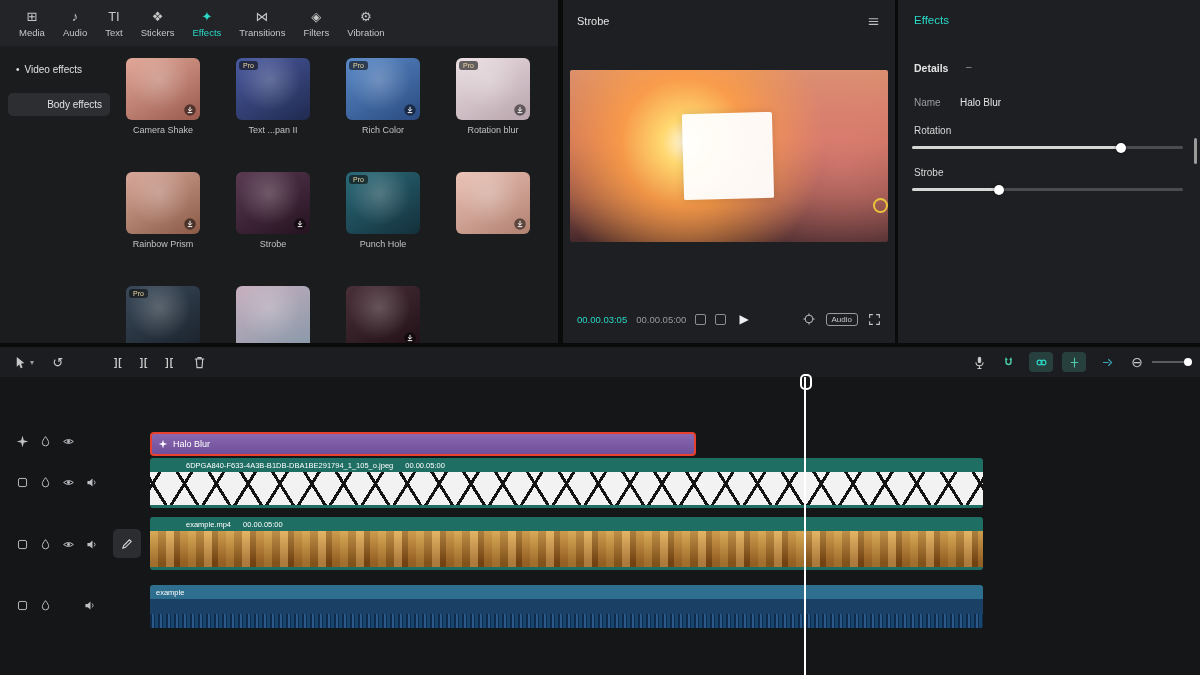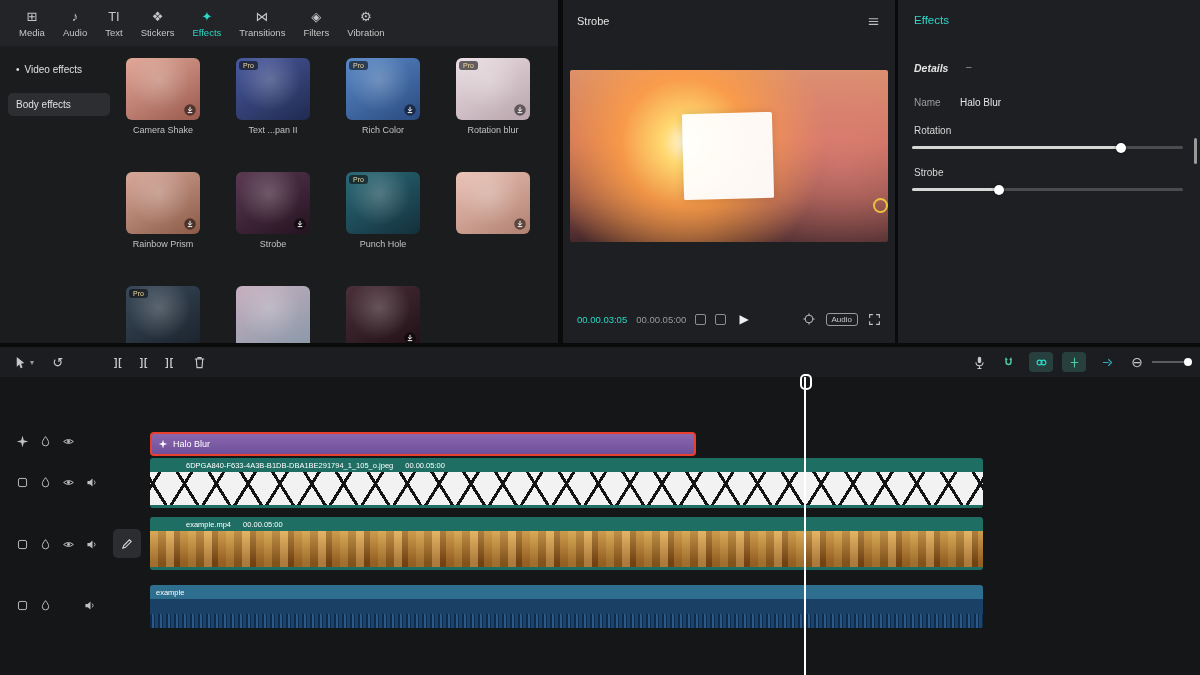--- a/index.html
+++ b/index.html
@@ -15,21 +15,21 @@
   .tabs{position:absolute;left:0;top:0;right:0;height:46px;background:#222427;display:flex;align-items:center;padding-left:10px;}
   .tab{display:flex;flex-direction:column;align-items:center;gap:3px;padding:4px 9px;color:#c6c6c6;cursor:default;}
   .tab .glyph{font-size:13px;height:15px;line-height:15px;}
   .tab .tlabel{font-size:9.5px;}
   .tab.active{color:#2bd9c9;}
 
   
   .side{position:absolute;left:0;top:46px;width:118px;bottom:0;}
   .side-item{margin:12px 8px 0;padding:6px 8px;font-size:10px;color:#e0e0e0;border-radius:5px;display:flex;align-items:center;gap:5px;}
   .side-item .dot{font-size:10px;}
-  .side-item.chip{background:#2c2e31;}
+  .side-item.chip{background:#2c2e31;justify-content:flex-end;}
 
   
   .grid{position:absolute;left:126px;top:46px;width:432px;bottom:0;overflow:hidden;
     display:grid;grid-template-columns:repeat(4,74px);column-gap:16px;row-gap:24px;padding-top:12px;align-content:start;gap:36px;}
   .cell{width:74px;}
   .thumb{width:74px;height:62px;border-radius:6px;position:relative;overflow:hidden;background:#333;}
   .thumb::after{content:"";position:absolute;inset:0;background:radial-gradient(circle at 45% 35%,rgba(255,255,255,0.22),transparent 55%);}
   .cell-label{margin-top:5px;font-size:9px;color:#c2c2c2;text-align:center;white-space:nowrap;overflow:hidden;height:11px;}
   .pro{position:absolute;top:3px;left:3px;background:rgba(10,10,10,0.6);color:#ecd9a0;font-size:7px;padding:1px 4px;border-radius:3px;z-index:2;}
   .dl{position:absolute;bottom:3px;right:3px;width:14px;height:14px;z-index:2;color:#fff;}
@@ -48,21 +48,21 @@
   .p-controls{position:absolute;left:0;right:0;top:303px;height:32px;display:flex;align-items:center;padding:0 14px;font-size:9.5px;}
   .t-cur{color:#2bd9c9;}
   .t-tot{color:#9a9a9a;margin-left:9px;}
   .sq-btn{width:9px;height:9px;border:1px solid #8e8e8e;border-radius:2px;margin-left:9px;}
   .play{color:#f0f0f0;font-size:12px;margin-left:13px;}
   .p-right{margin-left:auto;display:flex;align-items:center;gap:10px;color:#c4c4c4;}
   .audio-badge{border:1px solid #9a9a9a;border-radius:3px;font-size:8px;padding:1px 5px;color:#cacaca;}
 
   
   .fx-title{position:absolute;left:16px;top:14px;color:#2bd9c9;font-size:11.5px;}
-  .fx-details{position:absolute;left:16px;top:62px;color:#e4e4e4;font-size:10.5px;font-weight:bold;font-style:italic;}
+  .fx-details{position:absolute;left:16px;top:62px;color:#e4e4e4;font-size:10.5px;font-weight:bold;}
   .fx-collapse{position:absolute;left:68px;top:61px;color:#9a9a9a;font-size:10px;}
   .fx-name-l{position:absolute;left:16px;top:97px;color:#9c9c9c;font-size:10px;}
   .fx-name-v{position:absolute;left:62px;top:97px;color:#e4e4e4;font-size:10px;}
   .fx-sl1{position:absolute;left:16px;top:125px;color:#d8d8d8;font-size:10px;}
   .fx-sl2{position:absolute;left:16px;top:167px;color:#d8d8d8;font-size:10px;}
   .slider{position:absolute;left:14px;width:271px;height:3px;background:#4a4c50;border-radius:2px;}
   .slider .fill{position:absolute;left:0;top:0;bottom:0;background:#d6d6d6;border-radius:2px;}
   .slider .handle{position:absolute;right:-5px;top:50%;transform:translateY(-50%);width:10px;height:10px;background:#fff;border-radius:50%;box-shadow:0 0 3px rgba(0,0,0,0.5);}
   .fx-scroll{position:absolute;right:3px;top:138px;width:3px;height:26px;background:#9a9a9a;border-radius:2px;}
 

